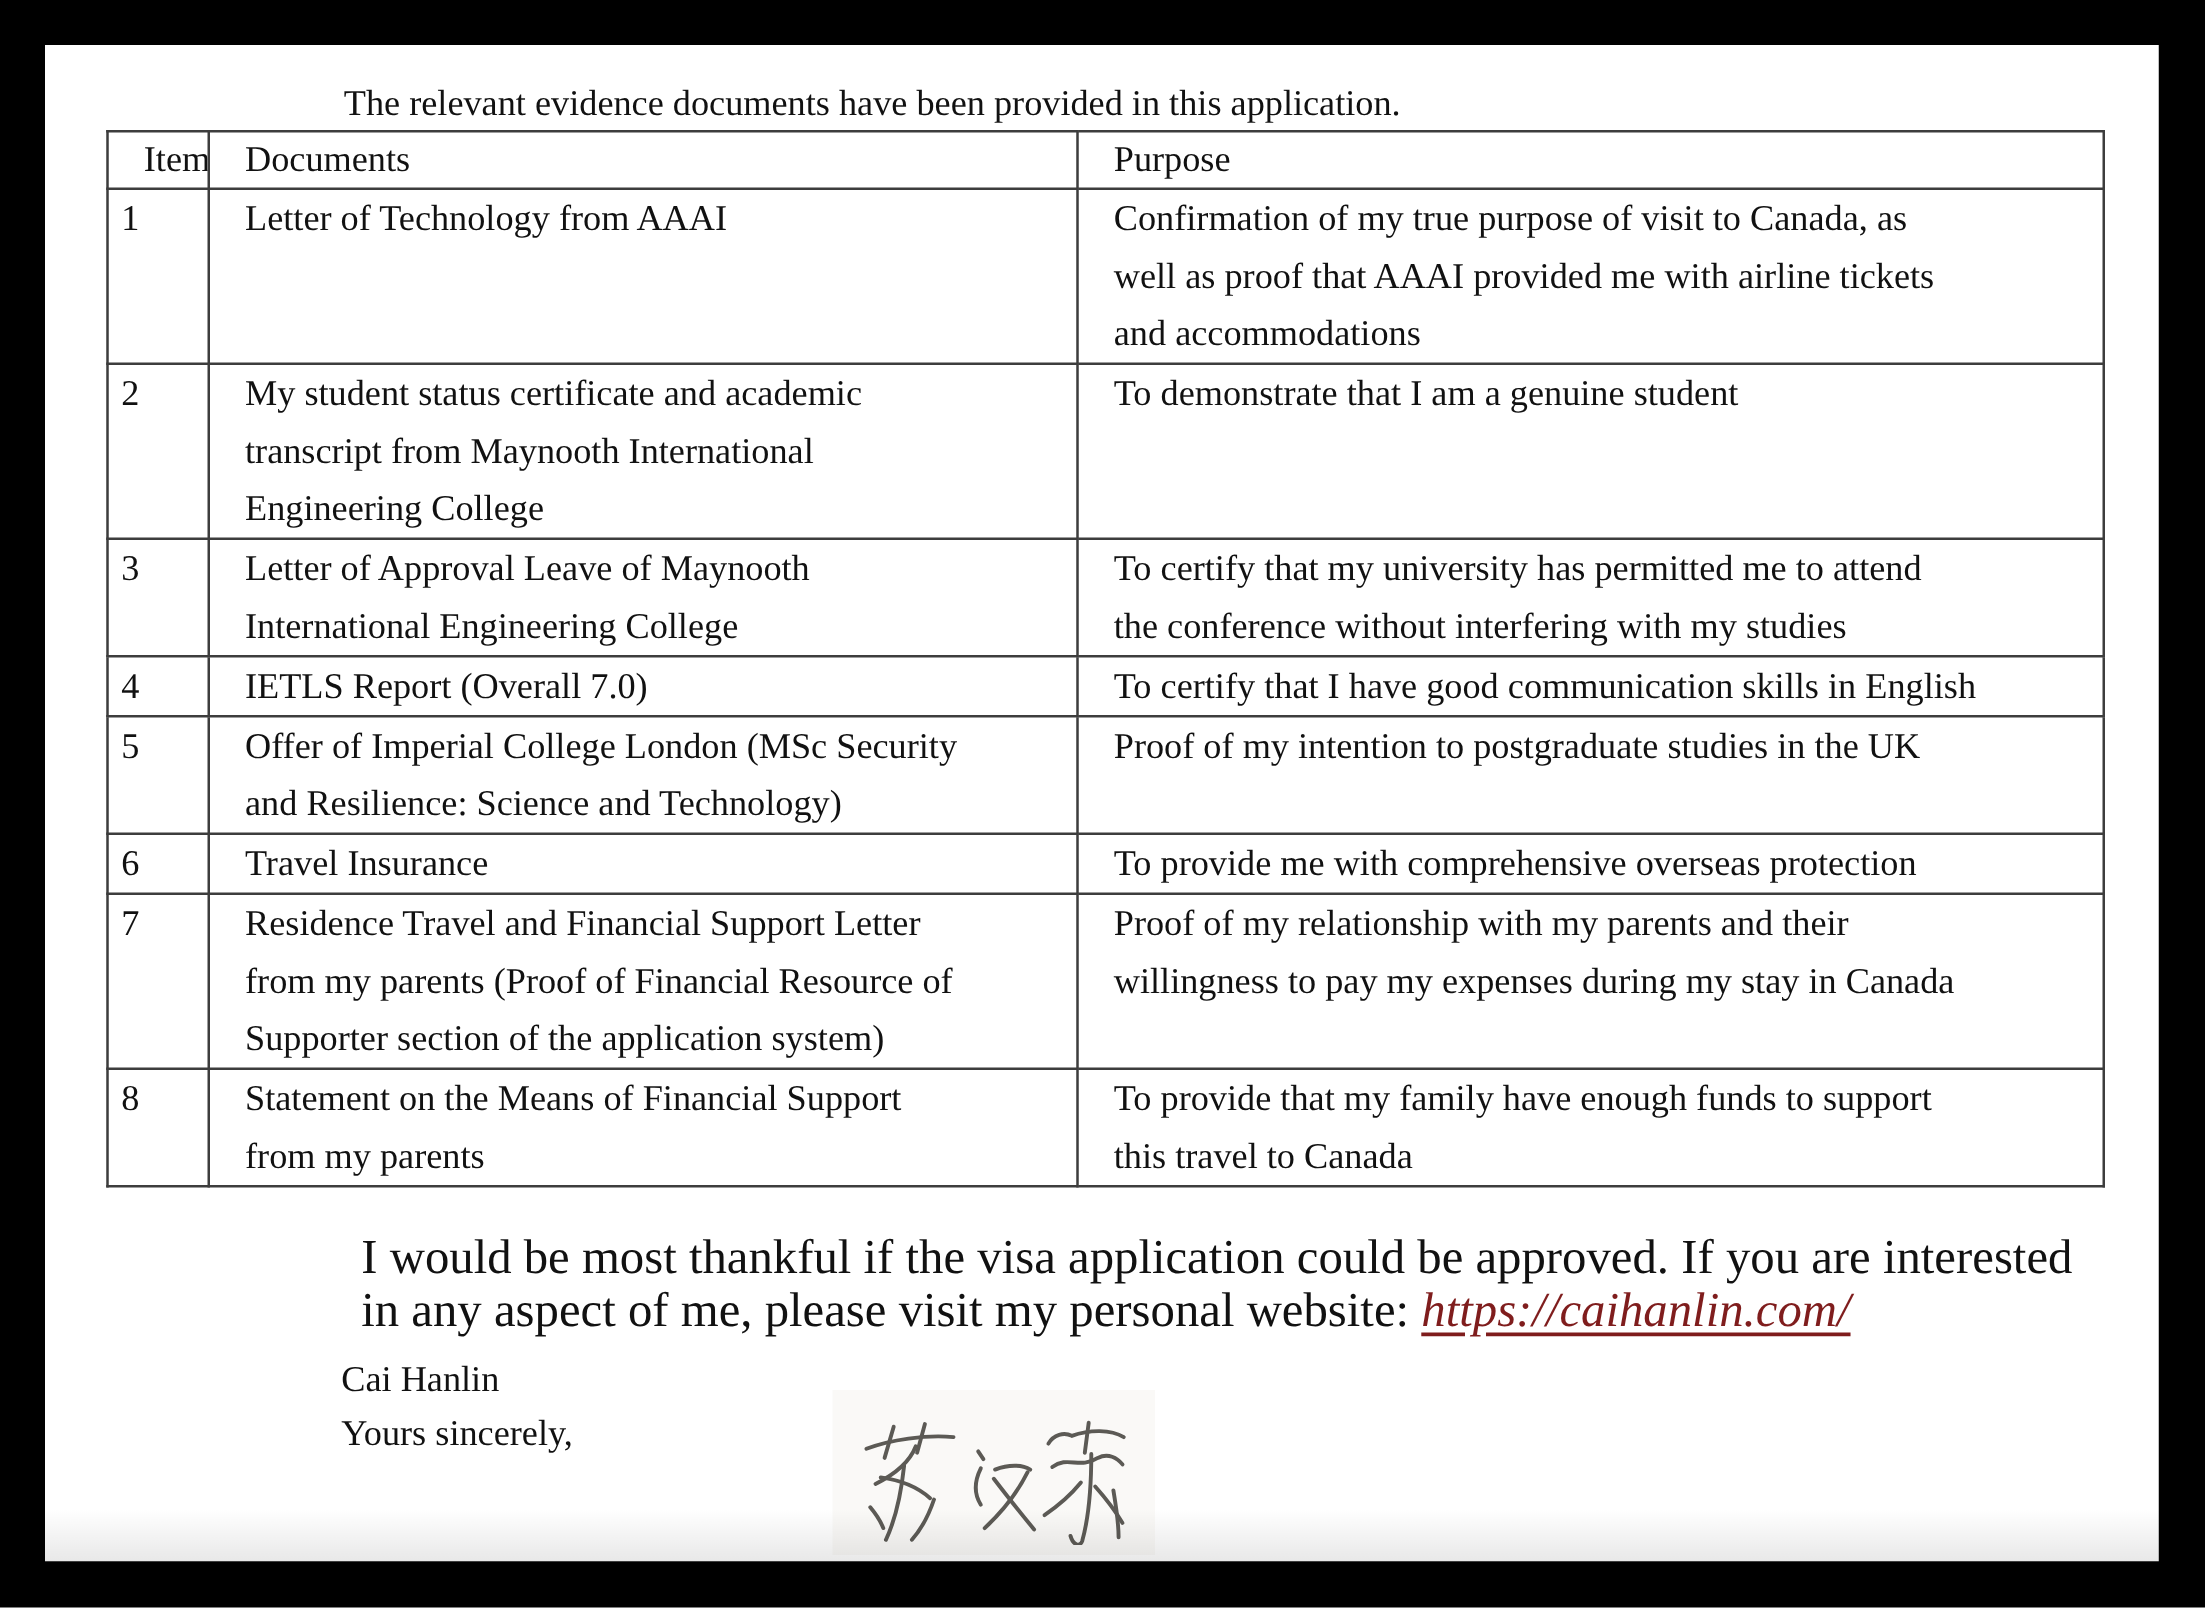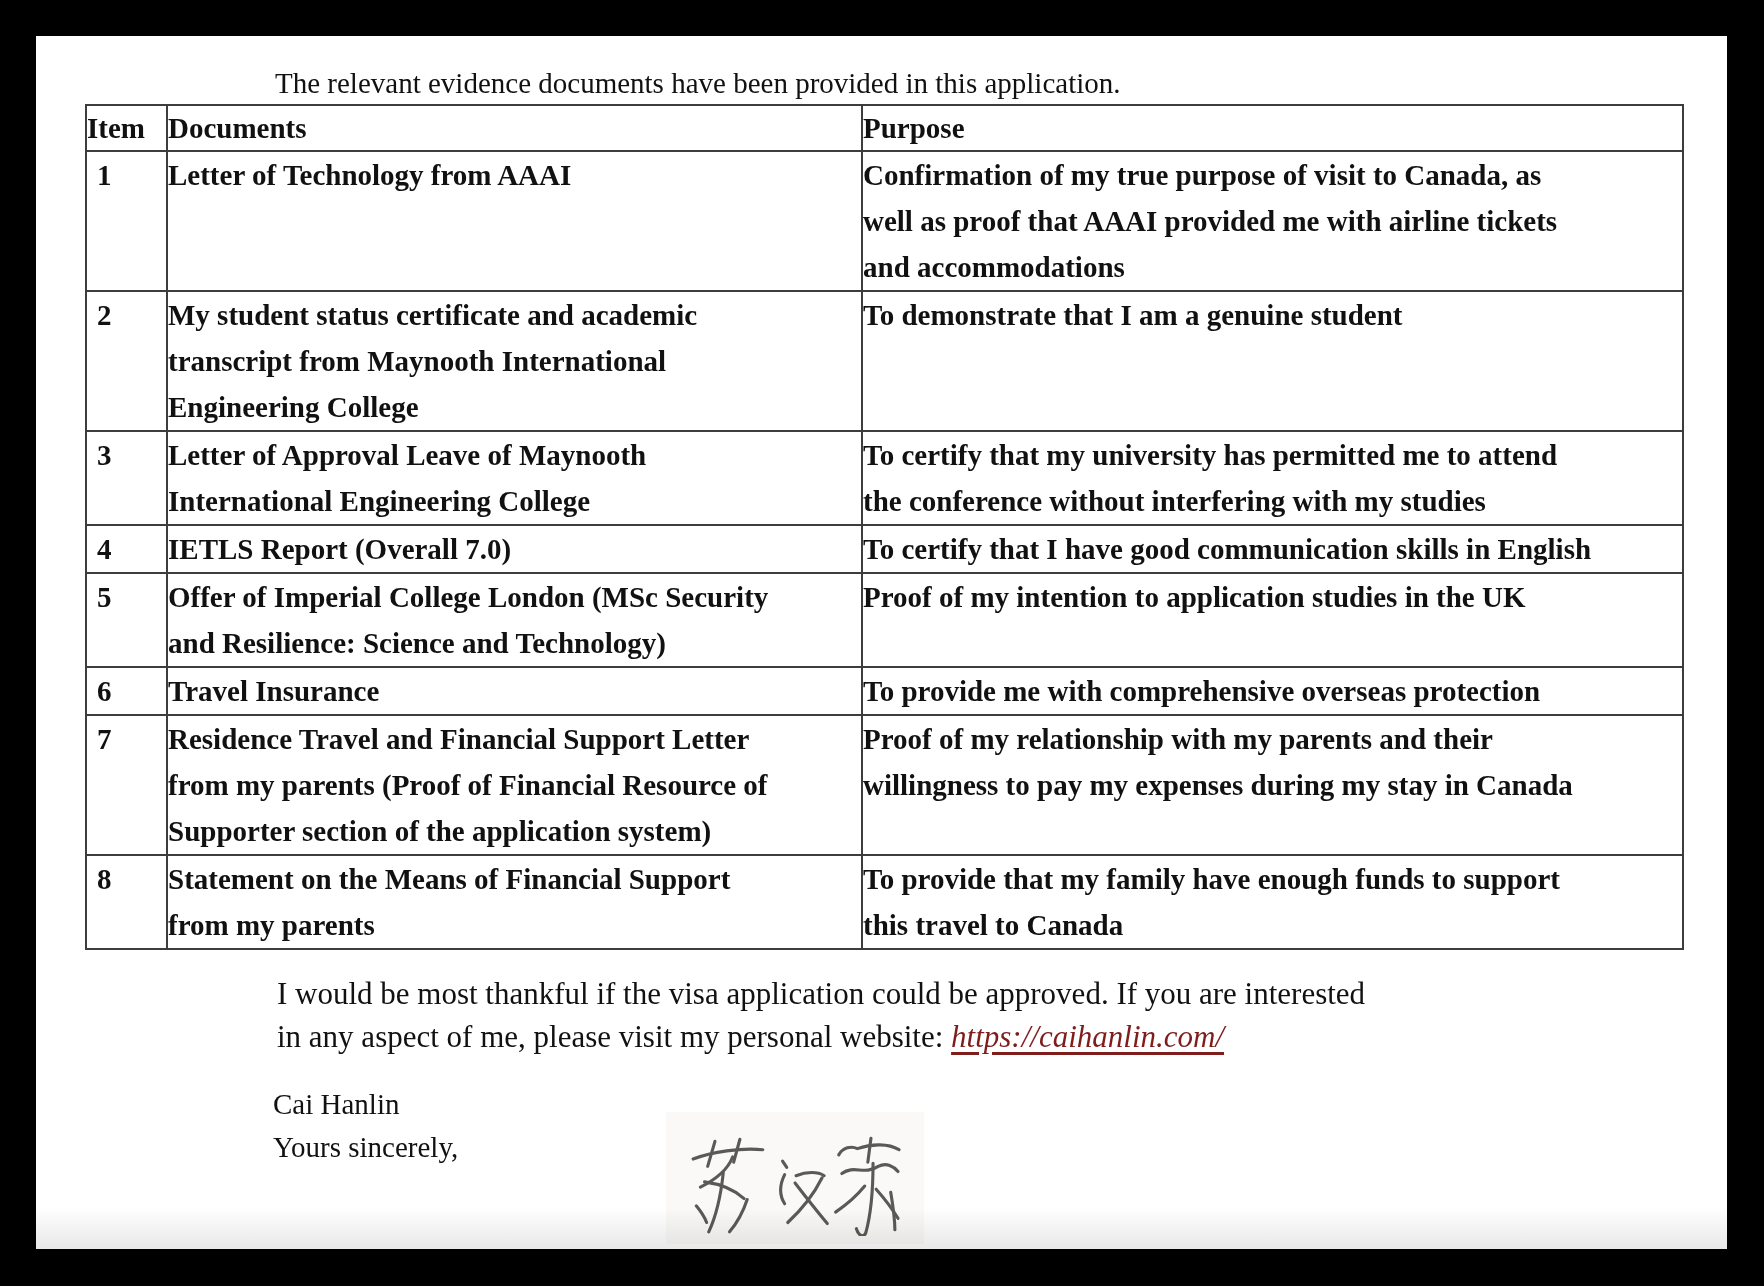--- a/index.html
+++ b/index.html
@@ -36,37 +36,37 @@
     position: absolute;
     left: 49px; top: 68px;
     border-collapse: collapse;
     table-layout: fixed;
     width: 1597px;
   }
   table.evidence th, table.evidence td {
     border: 2px solid #3d3d3d;
     vertical-align: top;
     font-size: 29px;
-    font-weight: bold;
+    font-weight: normal;
     line-height: 46px;
-    padding: 0 0;
+    padding: 0 28px;
     text-align: left;
     white-space: pre-line;
     overflow: hidden;
   }
   table.evidence th { line-height: 44px; }
   .col-item { width: 81px; }
   .col-doc  { width: 695px; }
   .col-pur  { width: 821px; }
   table.evidence td.c-item { padding-left: 10px; }
   .closing {
     position: absolute;
     left: 237px; top: 932px;
-    margin: 4px;
-    font-size: 31px;
+    margin: 16px;
+    font-size: 39px;
     line-height: 43px;
     white-space: nowrap;
   }
   a.weblink {
     color: #7f1d1d;
     text-decoration: underline;
     text-underline-offset: 5px;
     cursor: pointer;
     font-style: italic;
   }
@@ -134,21 +134,21 @@
     </tr>
     <tr>
       <td class="c-item">4</td>
       <td class="c-doc">IETLS Report (Overall 7.0)</td>
       <td class="c-pur">To certify that I have good communication skills in English</td>
     </tr>
     <tr>
       <td class="c-item">5</td>
       <td class="c-doc">Offer of Imperial College London (MSc Security
 and Resilience: Science and Technology)</td>
-      <td class="c-pur">Proof of my intention to application studies in the UK</td>
+      <td class="c-pur">Proof of my intention to postgraduate studies in the UK</td>
     </tr>
     <tr>
       <td class="c-item">6</td>
       <td class="c-doc">Travel Insurance</td>
       <td class="c-pur">To provide me with comprehensive overseas protection</td>
     </tr>
     <tr>
       <td class="c-item">7</td>
       <td class="c-doc">Residence Travel and Financial Support Letter
 from my parents (Proof of Financial Resource of

